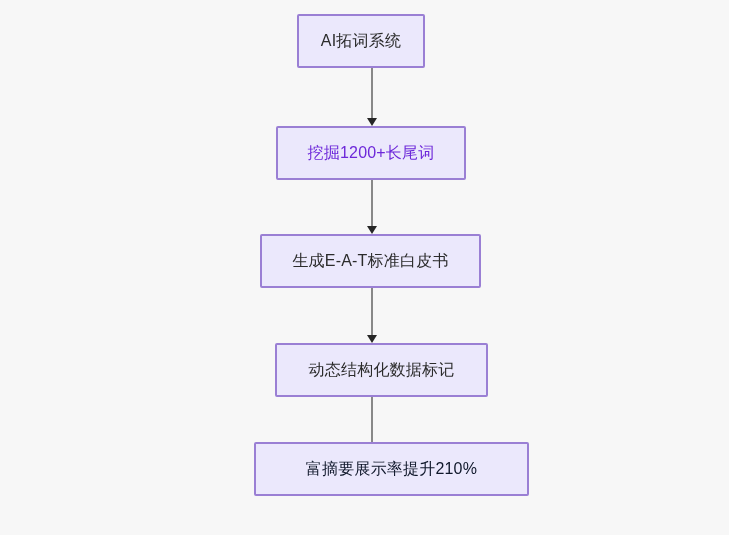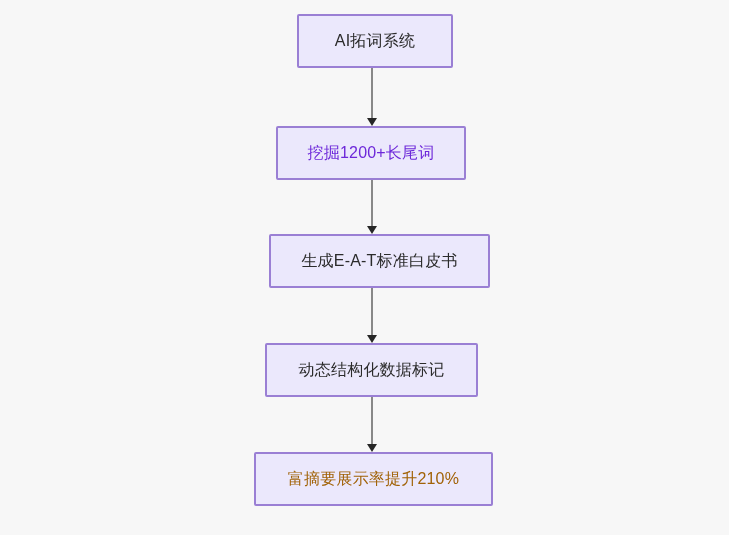--- a/index.html
+++ b/index.html
@@ -55,53 +55,53 @@
     border-left: 5px solid transparent;
     border-right: 5px solid transparent;
     border-top: 8px solid #262626;
   }
 </style>
 </head>
 <body style="background: rgb(247, 247, 247);">
 
 <div id="flowchart">
 
-  <div class="node" id="node-n1" style="left: 297px; top: 14px; width: 156px; height: 54px; background: rgb(235, 232, 252); border-color: rgb(154, 127, 212); color: rgb(43, 43, 43);">
+  <div class="node" id="node-n1" style="left: 297px; top: 14px; width: 128px; height: 54px; background: rgb(235, 232, 252); border-color: rgb(154, 127, 212); color: rgb(43, 43, 43);">
     <span class="node-label">AI拓词系统</span>
   </div>
 
   <div class="edge" id="edge-e1" style="left: 371px; top: 68px; width: 2px; height: 58px;">
     <div class="edge-line" style="height: 51px; background: rgb(136, 136, 136);"></div>
     <div class="edge-arrow" style="top: 50px; border-top-color: rgb(38, 38, 38);"></div>
   </div>
 
   <div class="node" id="node-n2" style="left: 276px; top: 126px; width: 190px; height: 54px; background: rgb(235, 232, 252); border-color: rgb(154, 127, 212); color: #6d28d9;">
     <span class="node-label">挖掘1200+长尾词</span>
   </div>
 
   <div class="edge" id="edge-e2" style="left: 371px; top: 180px; width: 2px; height: 54px;">
     <div class="edge-line" style="height: 47px; background: rgb(136, 136, 136);"></div>
     <div class="edge-arrow" style="top: 46px; border-top-color: rgb(38, 38, 38);"></div>
   </div>
 
-  <div class="node" id="node-n3" style="left: 269px; top: 234px; width: 221px; height: 54px; background: rgb(235, 232, 252); border-color: rgb(154, 127, 212); color: rgb(43, 43, 43);">
+  <div class="node" id="node-n3" style="left: 260px; top: 234px; width: 221px; height: 54px; background: rgb(235, 232, 252); border-color: rgb(154, 127, 212); color: rgb(43, 43, 43);">
     <span class="node-label">生成E-A-T标准白皮书</span>
   </div>
 
   <div class="edge" id="edge-e3" style="left: 371px; top: 288px; width: 2px; height: 55px;">
     <div class="edge-line" style="height: 48px; background: rgb(136, 136, 136);"></div>
     <div class="edge-arrow" style="top: 47px; border-top-color: rgb(38, 38, 38);"></div>
   </div>
 
-  <div class="node" id="node-n4" style="left: 265px; top: 343px; width: 213px; height: 54px; background: rgb(235, 232, 252); border-color: rgb(154, 127, 212); color: rgb(43, 43, 43);">
+  <div class="node" id="node-n4" style="left: 275px; top: 343px; width: 213px; height: 54px; background: rgb(235, 232, 252); border-color: rgb(154, 127, 212); color: rgb(43, 43, 43);">
     <span class="node-label">动态结构化数据标记</span>
   </div>
 
   <div class="edge" id="edge-e4" style="left: 371px; top: 397px; width: 2px; height: 55px;">
     <div class="edge-line" style="height: 48px; background: rgb(136, 136, 136);"></div>
     <div class="edge-arrow" style="top: 47px; border-top-color: rgb(38, 38, 38);"></div>
   </div>
 
-  <div class="node" id="node-n5" style="left: 254px; top: 452px; width: 239px; height: 54px; background: rgb(235, 232, 252); border-color: rgb(154, 127, 212); color: #a16207;">
+  <div class="node" id="node-n5" style="left: 254px; top: 442px; width: 275px; height: 54px; background: rgb(235, 232, 252); border-color: rgb(154, 127, 212); color: #0f172a;">
     <span class="node-label">富摘要展示率提升210%</span>
   </div>
 
 </div>
 
 </body></html>

